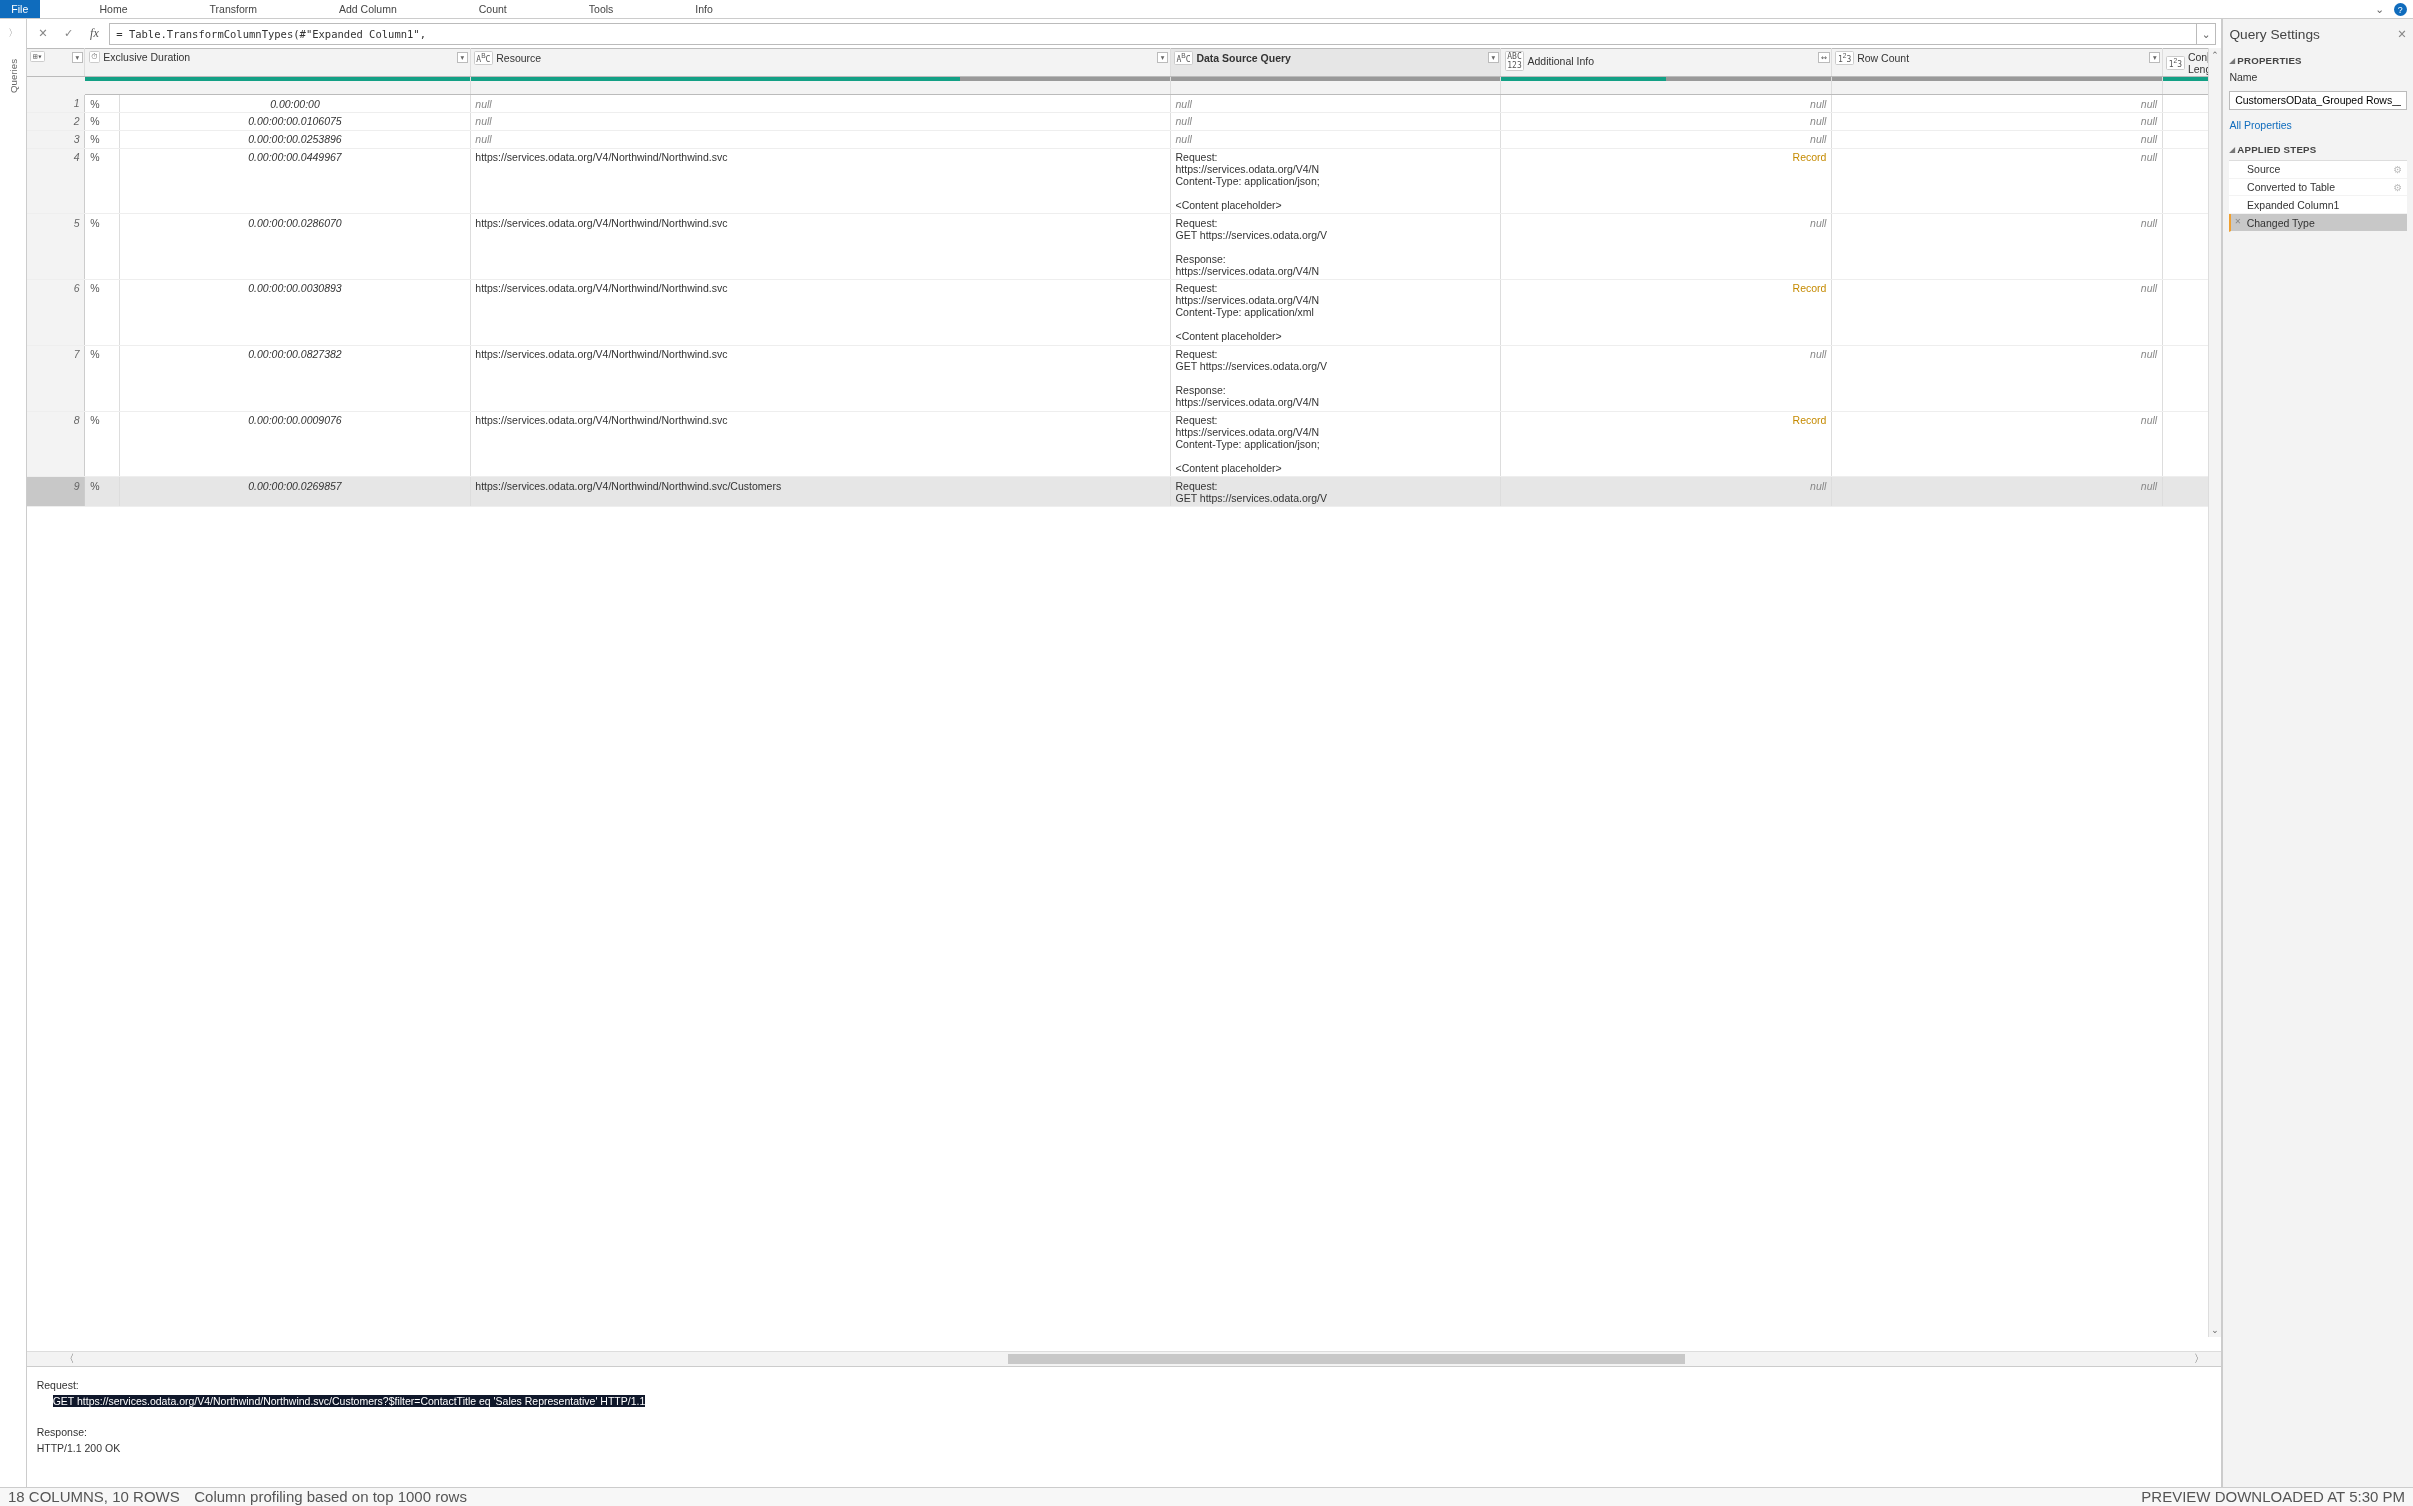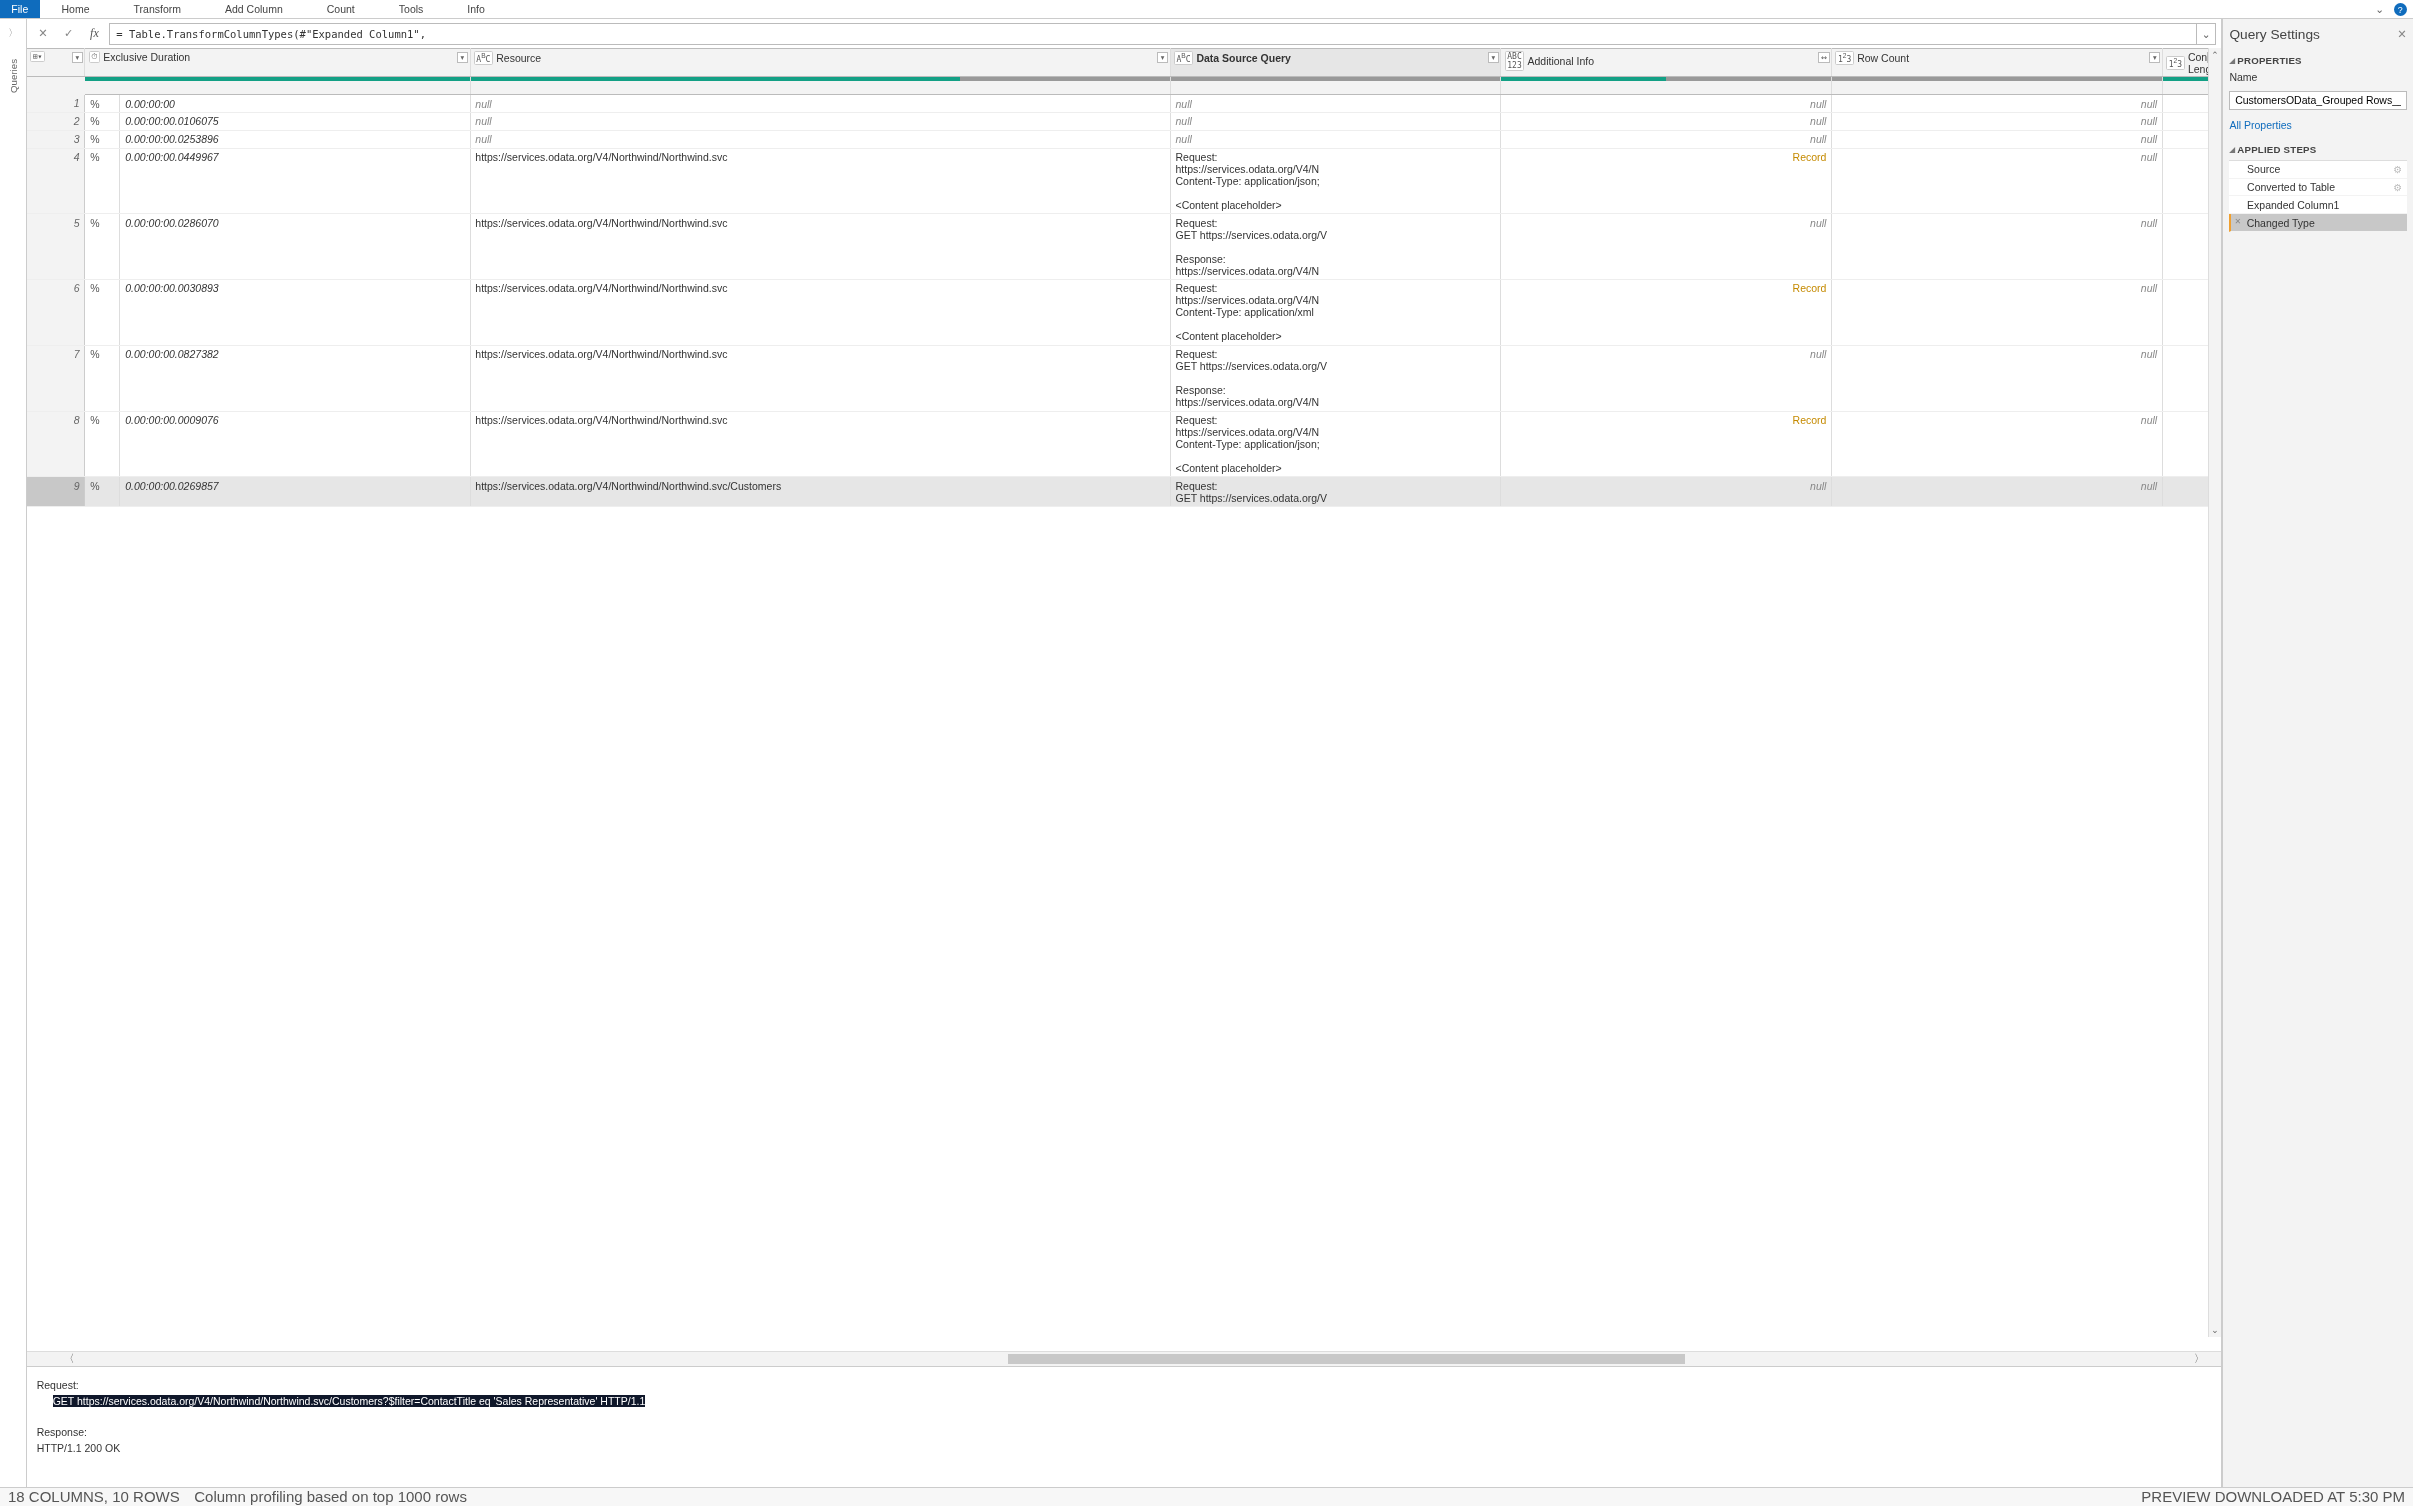--- a/index.html
+++ b/index.html
@@ -2,21 +2,21 @@
 <html style="font-size:13px"><head>
 <meta charset="utf-8">
 <style>
 * { margin: 0; padding: 0; box-sizing: border-box; font-family: "Segoe UI", Tahoma, sans-serif; }
 html, body { height: 100%; overflow: hidden; }
 body { display: flex; flex-direction: column; font-size: 10.5px; color: #333; background: #fff; }
 
 
 .menubar { display: flex; align-items: stretch; height: 19.3px; background: #fff; border-bottom: 0.8px solid #ccc; }
 .menubar .file { background: #0f6cbd; color: #fff; padding: 0 11.3px; display: flex; align-items: center; font-size: 10.5px; }
-.menubar .tab { padding: 0 22px; display: flex; align-items: center; color: #444; cursor: default; }
+.menubar .tab { padding: 0 22px; display: flex; align-items: center; color: #444; cursor: default; margin-left: 38px; }
 .menubar .spacer { flex: 1; }
 .menubar .help-icn { width: 13px; height: 13px; border-radius: 50%; background: #0f6cbd; color:#fff; display:flex; align-items:center; justify-content:center; font-size:8.8px; margin: 3.2px 6.4px 0 3.2px; cursor: default; }
 .menubar .chev { color:#666; padding:0 6.4px; display:flex; align-items:center; }
 
 
 .main { flex: 1; display: flex; min-height: 0; }
 
 .queries-rail { width: 27px; border-right: 0.8px solid #ccc; display:flex; align-items:flex-start; justify-content:center; position:relative; }
 .queries-rail .lbl { writing-mode: vertical-rl; transform: rotate(180deg); color:#666; margin-top: 40px; font-size:9.7px; }
 .queries-rail .expand { position:absolute; top:8px; color:#888; font-size:9.7px; }
@@ -39,21 +39,21 @@
 table.grid thead th { background:#f3f3f3; border-bottom:0.8px solid #bbb; border-top:0.8px solid #bbb; font-weight:normal; text-align:left; position:relative; height:17.7px; padding:1.6px 3.2px; }
 table.grid thead th .hdr { display:flex; align-items:center; gap:3.2px; }
 table.grid thead th .typ { background:#fff; border:0.8px solid #ccc; padding:0 1.6px; font-size:8px; color:#555; border-radius:1.6px; font-family: Consolas, monospace; white-space:nowrap;}
 table.grid thead th .fil { position:absolute; right:1.6px; top:2.4px; width:11.3px; height:11.3px; border:0.8px solid #bbb; color:#666; font-size:7.2px; display:flex; align-items:center; justify-content:center; background:#fff;}
 table.grid thead th.sel { background:#e6e6e6; }
 table.grid thead th.sel .lbl { font-weight:600; }
 
 .rownum { background:#f3f3f3; text-align:right; width:24px; color:#666; font-style:italic; padding-right:4.8px !important; border-right:0.8px solid #ccc !important;}
 .rownum.sel { background:#c8c8c8; }
 .pctcol { width:14.5px; color:#555; }
-td.dur { text-align:left; font-style:italic; width:145px;}
+td.dur { text-align:center; font-style:italic; width:145px;}
 td.res { width:290px; }
 td.dsq { width:137px; white-space:pre-line; }
 td.ai  { text-align:right; width:137px; }
 td.rc  { text-align:right; width:137px; }
 td.cl  { text-align:right; width:24px; }
 .null { color:#888; font-style:italic; }
 .record { color:#c58a00; }
 tr.selrow td { background:#e6e6e6; }
 
 .quality { height:3.2px; background:#13a085; position:relative; }

